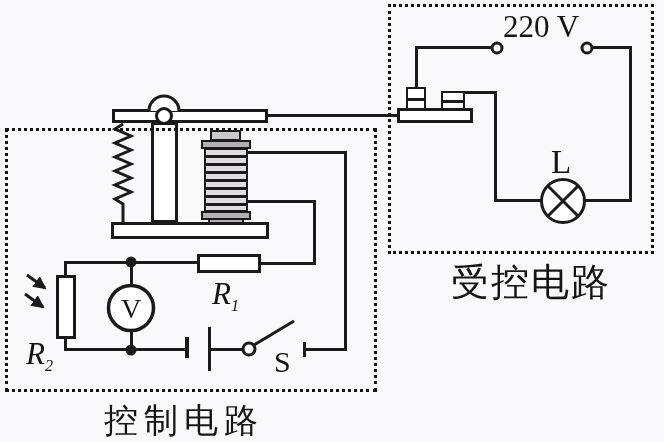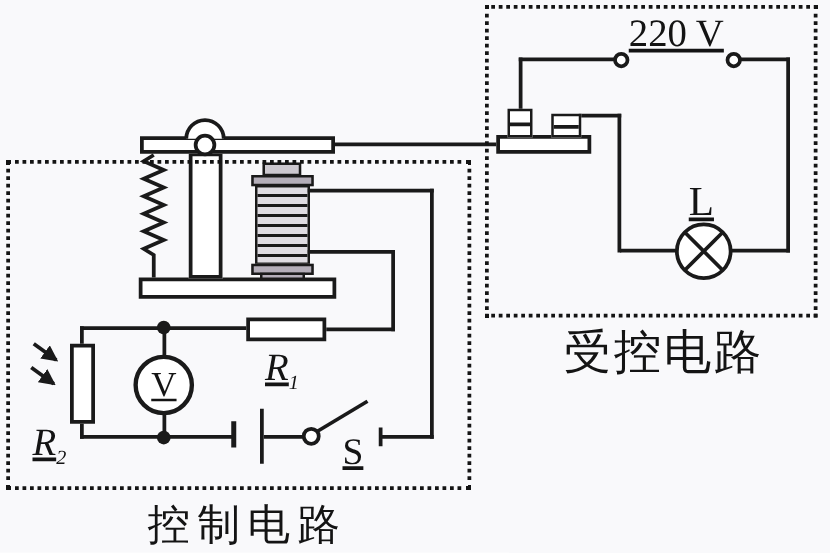--- a/index.html
+++ b/index.html
@@ -10,21 +10,21 @@
     overflow:hidden;
     font-family:"Liberation Serif", serif;
   }
   .wire{position:absolute;background:#1a1a1a;}
   .comp{position:absolute;background:#ffffff;border:3px solid #1a1a1a;box-sizing:border-box;}
   .block{position:absolute;background:#ffffff;border:2.5px solid #1a1a1a;box-sizing:border-box;}
   .divider{position:absolute;left:0;right:0;height:2.5px;background:#1a1a1a;}
   .dashedbox{position:absolute;border:3px dotted #141414;box-sizing:border-box;z-index:40;pointer-events:none;}
   .lbl{position:absolute;color:#141414;z-index:50;white-space:nowrap;line-height:1;}
   .cjk{font-family:"Liberation Serif", serif;}
-  .ser{font-family:"Liberation Serif", serif;text-decoration:underline;}
+  .ser{font-family:"Liberation Serif", serif;}
   .ital{font-style:italic;}
   sub.small{font-size:0.52em;}
   .svglayer{position:absolute;left:0;top:0;z-index:30;pointer-events:none;}
   .complayer{z-index:20;}
   .wirelayer{z-index:10;}
   .coilpart{position:absolute;box-sizing:border-box;border:2px solid #1a1a1a;}
 </style>
 </head>
 <body>
 
@@ -132,21 +132,21 @@
   </div>
 
   <div class="lbl ser ital" style="left:212px;top:278px;font-size:31px;">
     <span>R</span><sub class="small">1</sub>
   </div>
 
   <div class="lbl ser" style="left:121px;top:295px;font-size:28px;">V</div>
 
   <div class="lbl ser" style="left:274px;top:347px;font-size:30px;">S</div>
 
-  <div class="lbl cjk" style="left:118px;top:404px;font-size:34px;letter-spacing:6px;text-align:center;">控制电路</div>
+  <div class="lbl cjk" style="left:104px;top:404px;font-size:34px;letter-spacing:6px;text-align:center;">控制电路</div>
 
   <div class="lbl ser" style="left:503px;top:11px;font-size:31px;">220 V</div>
 
   <div class="lbl ser" style="left:551px;top:146px;font-size:33px;">L</div>
 
   <div class="lbl cjk" style="left:451px;top:263px;font-size:38px;letter-spacing:2px;text-align:right;">受控电路</div>
 
 </div>
 
 </body></html>

